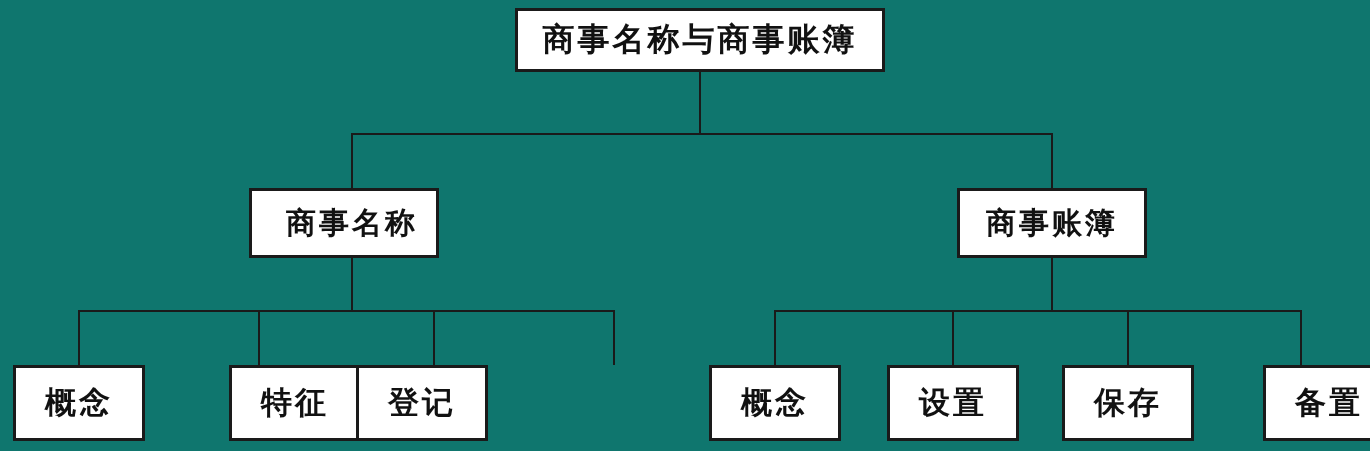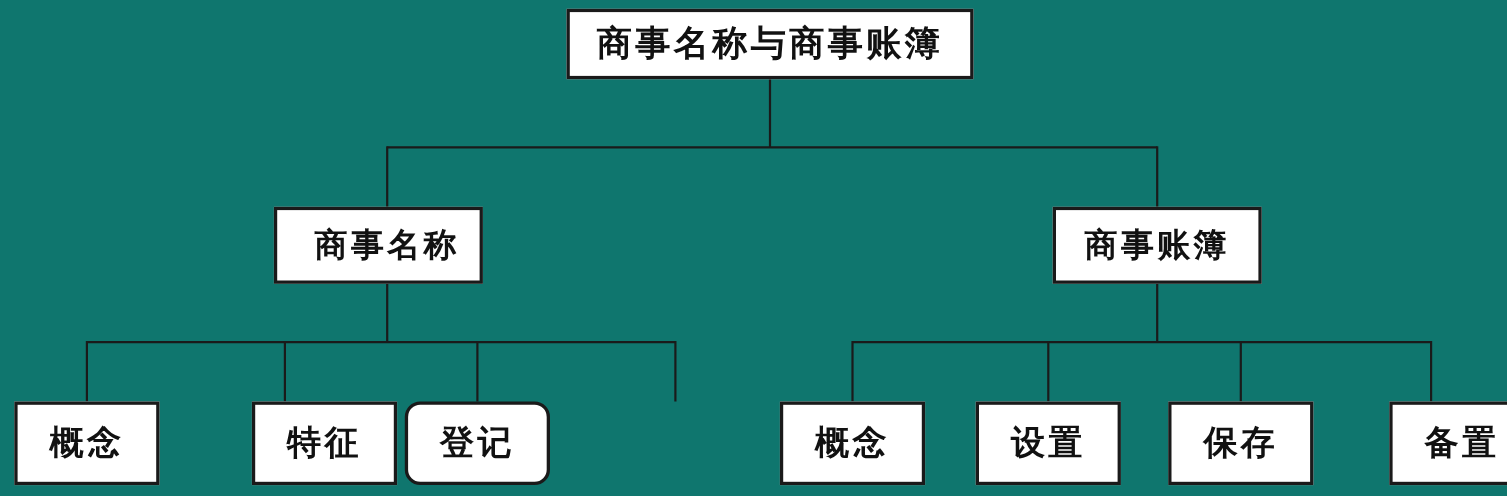--- a/index.html
+++ b/index.html
@@ -46,21 +46,21 @@
   }
   #branch-1 { left: 249px; padding-left: 16px; }
   #branch-2 { left: 957px; }
   .node-leaf {
     top: 365px; width: 132px; height: 76px;
     font-size: 31px;
     font-family: Liberation Serif, serif;
   }
   #leaf-1-1 { left: 13px; }
   #leaf-1-2 { left: 193px; margin-left: 36px; }
-  #leaf-1-3 { left: 368px; border-radius: 14px; }
+  #leaf-1-3 { left: 356px; }
   #leaf-1-4 { left: 548px; }
   #leaf-2-1 { left: 709px; }
   #leaf-2-2 { left: 887px; }
   #leaf-2-3 { left: 1062px; }
   #leaf-2-4 { left: 1235px; margin-left: 28px; }
 </style>
 </head>
 <body>
 
 <div id="stage">

